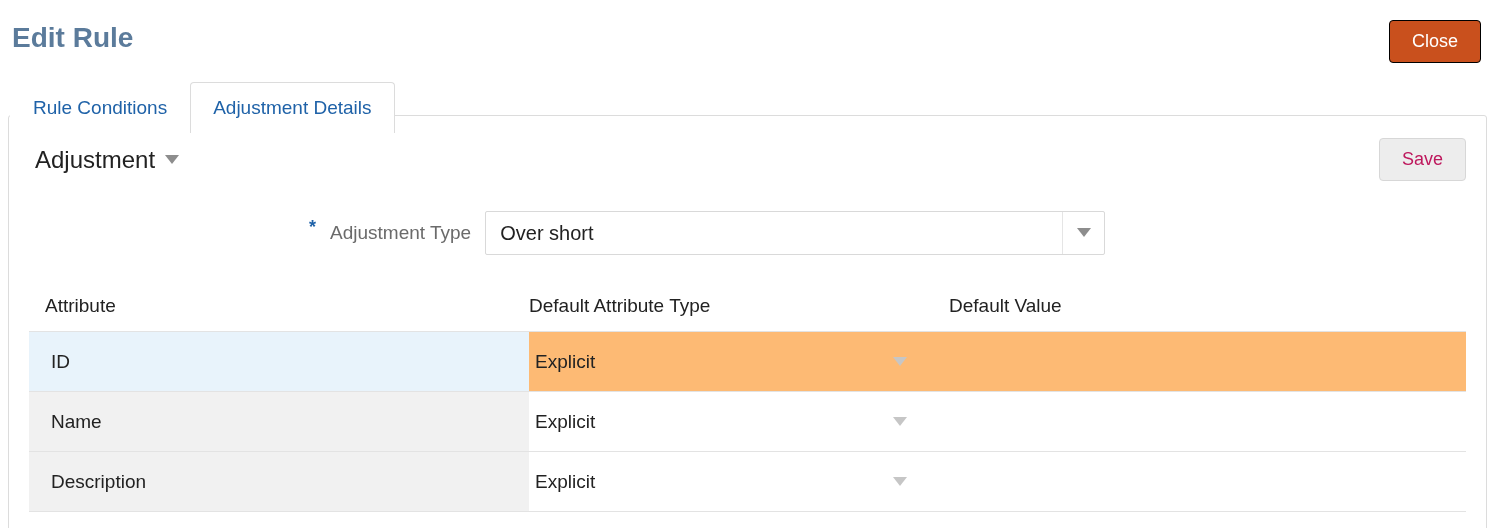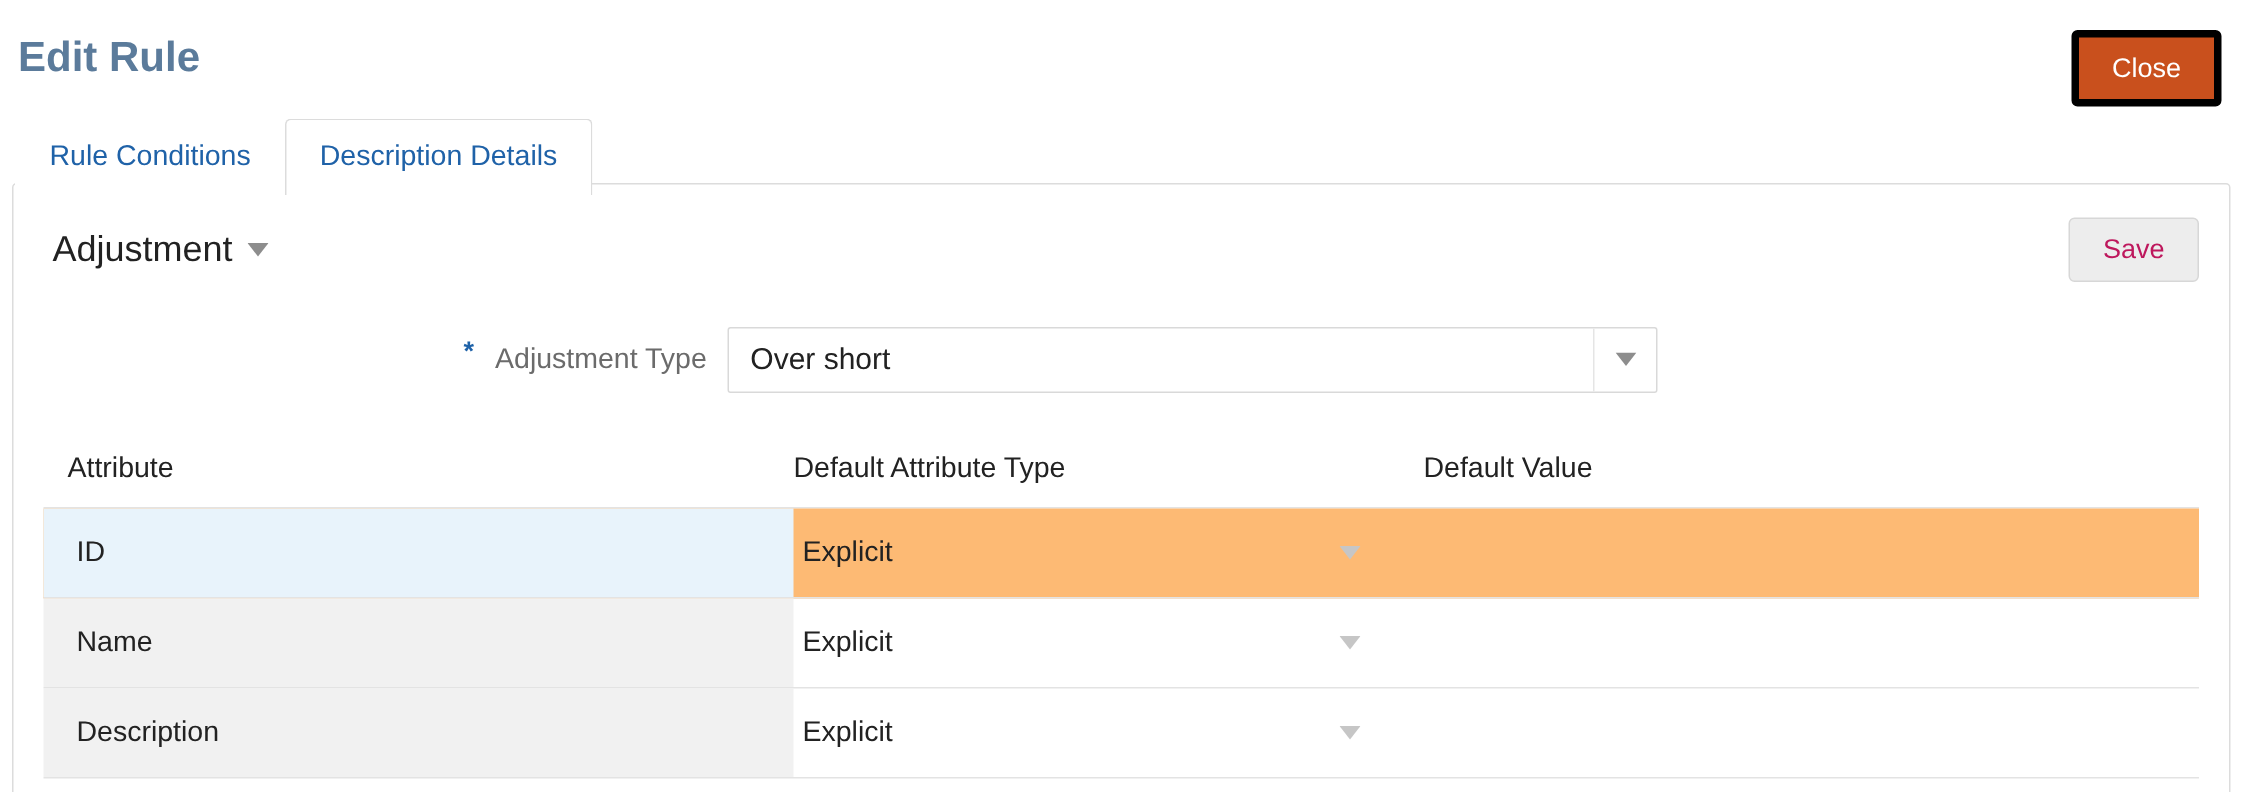--- a/index.html
+++ b/index.html
@@ -21,21 +21,21 @@
   }
   .page-title {
     color: #5b7b9b;
     font-size: 28px;
     font-weight: 700;
     margin: 4px 0 10px 4px;
   }
   .close-btn {
     background: #c9501d;
     color: #fff;
-    border: 5px solid #000000;
+    border: 1px solid #000000;
     border-radius: 4px;
     font-size: 18px;
     padding: 10px 22px;
     cursor: pointer;
     margin-top: 2px;
     margin-right: 6px;
   }
   .tabs {
     display: flex;
     align-items: flex-end;
@@ -45,21 +45,21 @@
   }
   .tab {
     padding: 14px 22px 14px 22px;
     font-size: 19px;
     color: #1f62a8;
     cursor: pointer;
     border: 1px solid transparent;
     border-bottom: none;
     border-radius: 4px 4px 0 0;
     position: relative;
-    top: 8px;
+    top: 18px;
     background: #fff;
   }
   .tab.active {
     border-color: #dcdcdc;
     background: #fff;
   }
   .panel {
     border: 1px solid #dcdcdc;
     border-radius: 3px;
     margin: 0 4px;
@@ -180,21 +180,21 @@
 
 <div class="page">
 
   <div class="header-row">
     <div class="page-title">Edit Rule</div>
     <button class="close-btn">Close</button>
   </div>
 
   <div class="tabs">
     <div class="tab">Rule Conditions</div>
-    <div class="tab active">Description Details</div>
+    <div class="tab active">Adjustment Details</div>
   </div>
 
   <div class="panel">
 
     <div class="panel-top">
       <div class="section-head">
         <span>Adjustment</span>
         <span class="chev">
           <svg width="14" height="10" viewBox="0 0 14 10">
               <polygon points="0,0 14,0 7,9" fill="#8d8d8d"></polygon>

